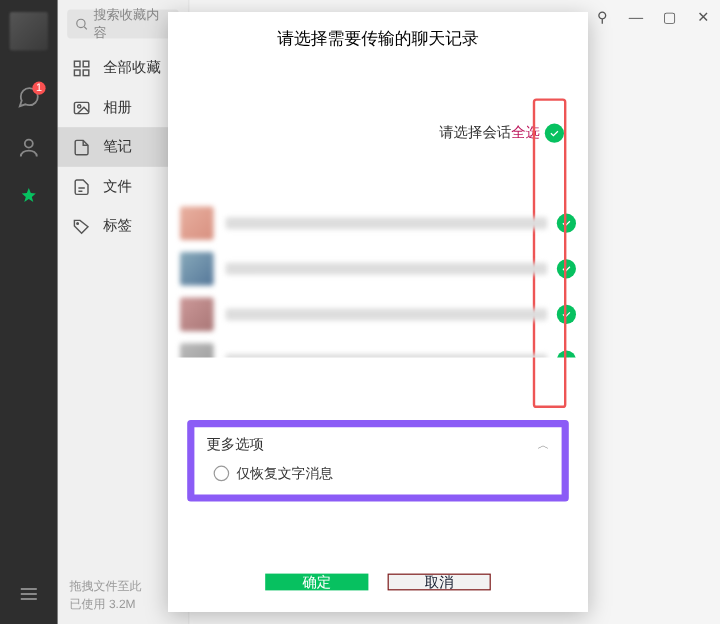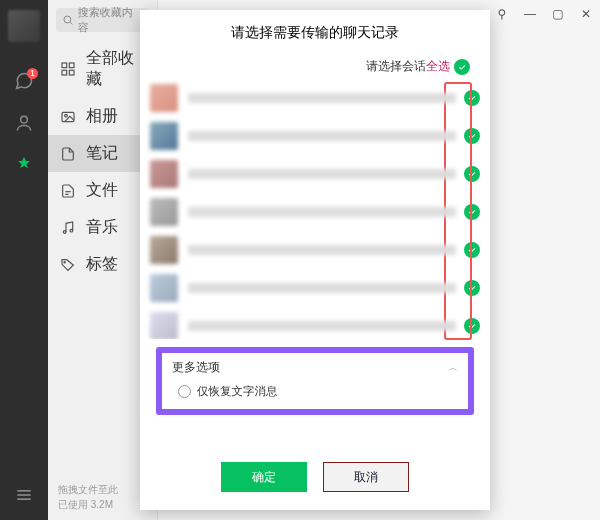--- a/index.html
+++ b/index.html
@@ -12,54 +12,54 @@
   .rail-icon { width: 22px; height: 22px; margin: 10px 0; display:flex; align-items:center; justify-content:center; color:#888; position:relative; }
   .rail-icon.active { color: #07c160; }
   .rail-icon svg { width: 20px; height: 20px; }
   .badge { position:absolute; top:-2px; right:-3px; background:#fa5151; color:#fff; font-size:9px; border-radius:6px; padding:0 3px; line-height:11px; }
   .hamburger { margin-top:auto; margin-bottom:14px; color:#888; }
   
   
   .sidebar { width: 110px; background: #f0f0f0; border-right:1px solid #e3e3e3; display:flex; flex-direction:column;justify-content:center; }
   .search { margin:8px; height:24px; background:#e3e3e3; border-radius:3px; display:flex; align-items:center; padding:0 6px; color:#888; font-size:11px; }
   .search svg { width:12px; height:12px; margin-right:4px; }
-  .side-item { display:flex; align-items:center; padding:8px 12px; font-size:16px; color:#333; cursor:pointer; }
+  .side-item { display:flex; align-items:center; padding:8px 12px; font-size:12px; color:#333; cursor:pointer; }
   .side-item.selected { background:#d8d8d8; }
   .side-item .ico { width:16px; height:16px; margin-right:10px; display:flex; align-items:center; justify-content:center; color:#555;}
   .side-item .ico svg { width:16px; height:16px; }
   .side-footer { margin-top:auto; padding:8px 10px; font-size:10px; color:#9a9a9a; line-height:15px; }
   
   
   .main { flex:1; background:#f5f5f5; position:relative; }
   .win-controls { position:absolute; top:0; right:0; display:flex; }
   .win-btn { width:28px; height:28px; display:flex; align-items:center; justify-content:center; color:#555; font-size:12px; }
   
   
-  .modal { position:absolute; left:140px; top:10px; width:350px; height:500px; background:#fff; box-shadow:0 4px 18px rgba(0,0,0,0.25); display:flex; flex-direction:column; }
+  .modal { position:absolute; left:140px; top:10px; width:350px; height:500px; background:#fff; box-shadow:0 4px 18px rgba(0,0,0,0.25); display:flex; flex-direction:column;gap:44px; }
   .modal-title { text-align:center; font-size:14px; padding:14px 0 10px; color:#000; }
   .section-head { display:flex; align-items:center; justify-content:flex-end; padding:6px 20px 4px; font-size:12px; color:#333; }
   .select-all { display:flex; align-items:center; color:#be185d; font-size:12px; }
   .check { width:16px; height:16px; border-radius:50%; background:#07c160; display:inline-flex; align-items:center; justify-content:center; margin-left:4px; }
   .check svg { width:10px; height:10px; stroke:#fff; stroke-width:2.5; fill:none; }
   .checks-col { position:absolute; right:18px; top:72px; width:28px; height:258px; border:2px solid #e55; border-radius:3px; }
   
   .chat-list { padding: 0 4px; max-height:260px; overflow:hidden; }
   .chat-row { display:flex; align-items:center; padding:5px 6px; }
   .chat-av { width:28px; height:28px; border-radius:2px; background:#ccc; margin-right:10px; filter: blur(2px); }
   .chat-name { flex:1; height:10px; background:#ddd; filter: blur(2px); border-radius:2px; }
   .chat-row .check { margin-left:8px; }
   
   .more-options { margin:8px 16px 0; border:6px solid #8b5cf6; border-radius:3px; padding:6px 10px 10px; position:relative; }
   .more-head { font-size:12px; color:#333; display:flex; justify-content:space-between; align-items:center; }
   .collapse { font-size:10px; color:#888; }
   .radio-row { display:flex; align-items:center; font-size:11.5px; color:#333; margin-top:8px; margin-left:6px; }
   .radio { width:13px; height:13px; border:1px solid #999; border-radius:50%; margin-right:6px; }
   
   .modal-footer { margin-top:auto; display:flex; justify-content:center; gap:16px; padding:16px 0 18px; }
-  .btn { width:86px; height:30px; font-size:12px; border:none; display:flex; align-items:center; justify-content:center; cursor:pointer; }
+  .btn { width:86px; height:14px; font-size:12px; border:none; display:flex; align-items:center; justify-content:center; cursor:pointer; }
   .btn-primary { background:#07c160; color:#fff; }
   .btn-default { background:#f2f2f2; color:#0f172a; border:1px solid #7f1d1d; }
   
   .av1{background:linear-gradient(135deg,#e8b0a0,#d89080);} 
   .av2{background:linear-gradient(135deg,#8ab,#579);} 
   .av3{background:linear-gradient(135deg,#c99,#a77);} 
   .av4{background:linear-gradient(135deg,#bbb,#999);} 
   .av5{background:linear-gradient(135deg,#b8a898,#8c7c6c);} 
   .av6{background:linear-gradient(135deg,#bcd,#9ab);} 
   .av7{background:linear-gradient(135deg,#dde,#bbc);} 
@@ -141,30 +141,20 @@
             <path d="M14 3H6a2 2 0 0 0-2 2v14a2 2 0 0 0 2 2h12a2 2 0 0 0 2-2V9z"></path>
             <line x1="8" y1="13" x2="16" y2="13"></line>
             <line x1="8" y1="17" x2="13" y2="17"></line>
           </svg>
         </span>
       <span>文件</span>
     </div>
     <div class="side-item">
       <span class="ico">
           <svg viewBox="0 0 24 24" fill="none" stroke="currentColor" stroke-width="1.8">
-            <path d="M9 18V5l10-2v13"></path>
-            <circle cx="7" cy="18" r="2"></circle>
-            <circle cx="17" cy="16" r="2"></circle>
-          </svg>
-        </span>
-      <span>音乐</span>
-    </div>
-    <div class="side-item">
-      <span class="ico">
-          <svg viewBox="0 0 24 24" fill="none" stroke="currentColor" stroke-width="1.8">
             <path d="M20 12l-8 8-9-9V4h7z"></path>
             <circle cx="7" cy="8" r="1"></circle>
           </svg>
         </span>
       <span>标签</span>
     </div>
     <div class="side-footer">
       <div>拖拽文件至此</div>
       <div>已使用 3.2M</div>
     </div>

